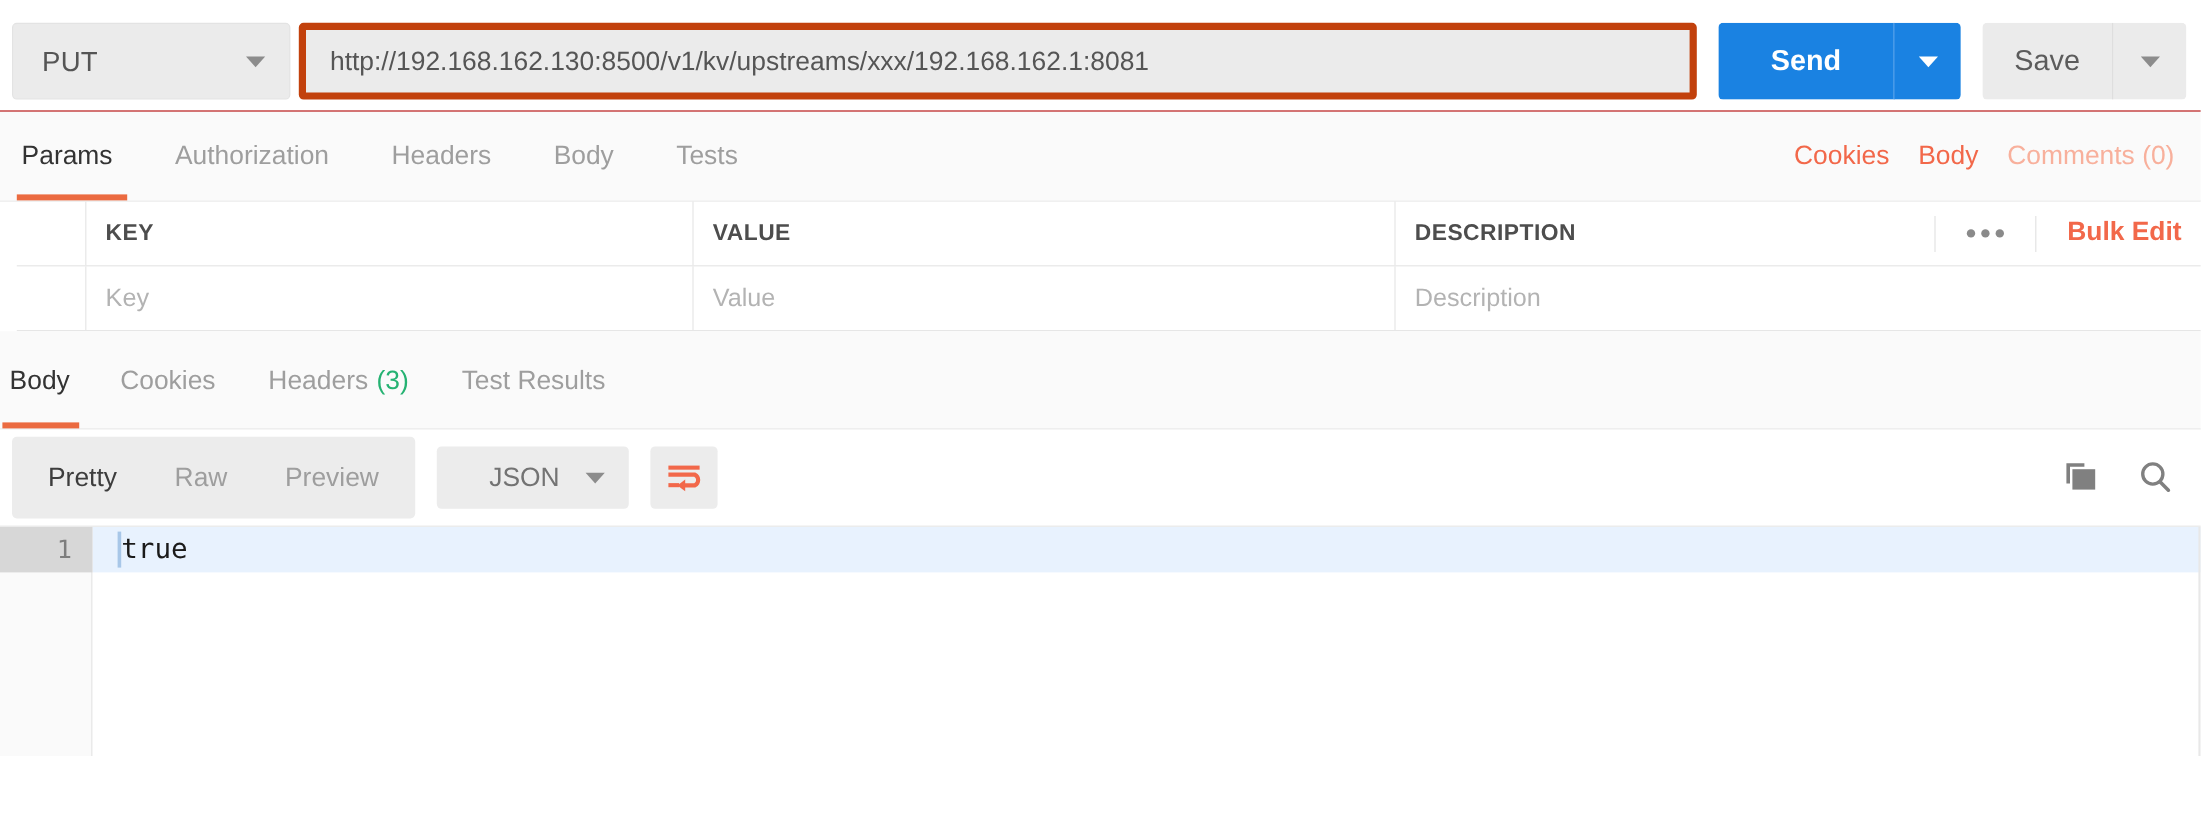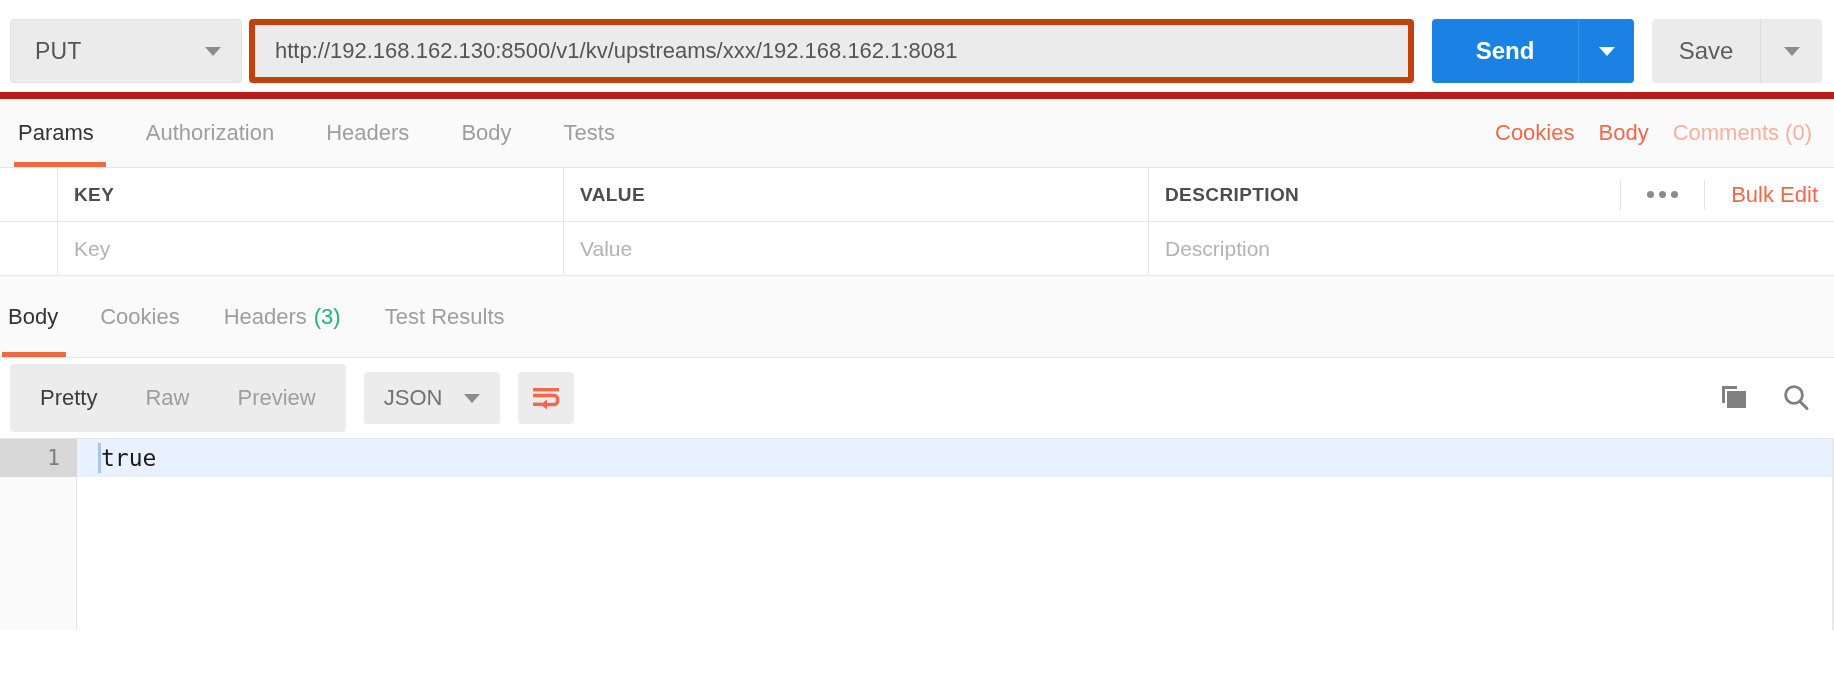--- a/index.html
+++ b/index.html
@@ -123,21 +123,21 @@
     align-items: center;
     justify-content: center;
     border-left: 1px solid #dedede;
     cursor: pointer;
   }
 
   
   .req-tabbar {
     height: 75px;
     background: #fafafa;
-    border-top: 7px solid #b91c1c;
+    border-top: 1px solid #b91c1c;
     display: flex;
     align-items: center;
     justify-content: space-between;
     padding: 0 22px 0 0;
     position: relative;
   }
   .tabs {
     display: flex;
     align-items: center;
     height: 100%;
@@ -170,20 +170,21 @@
     font-size: 22px;
     color: #f2684a;
     cursor: pointer;
   }
   .link-orange.dim { color: #f8b09c; }
 
   
   .params-table {
     border-top: 1px solid #e6e6e6;
     background: #ffffff;
+    padding-left: 14px;
   }
   .ptr {
     display: flex;
     height: 54px;
     border-bottom: 1px solid #e6e6e6;
   }
   .pcell {
     border-right: 1px solid #e6e6e6;
     display: flex;
     align-items: center;
@@ -199,22 +200,23 @@
     font-weight: bold;
     color: #4d4d4d;
     letter-spacing: .4px;
   }
   .ph-text {
     font-size: 21px;
     color: #b3b3b3;
   }
   .desc-tools {
     display: flex;
-    align-items: center;
+    align-items: flex-start;
     gap: 0;
+    font-weight: bold;
   }
   .dots {
     display: flex;
     gap: 5px;
     padding: 0 26px;
     border-left: 1px solid #e3e3e3;
     border-right: 1px solid #e3e3e3;
     height: 30px;
     align-items: center;
     cursor: pointer;
@@ -311,21 +313,21 @@
   .fmt-select {
     background: #ececec;
     border-radius: 4px;
     height: 52px;
     display: flex;
     align-items: center;
     gap: 22px;
     padding: 0 20px;
     cursor: pointer;
   }
-  .fmt-label { font-size: 22px; color: #737373; }
+  .fmt-label { font-size: 22px; color: #737373; margin-left: 24px; }
   .wrap-btn {
     background: #ececec;
     border-radius: 4px;
     height: 52px;
     width: 56px;
     display: flex;
     align-items: center;
     justify-content: center;
     cursor: pointer;
   }

